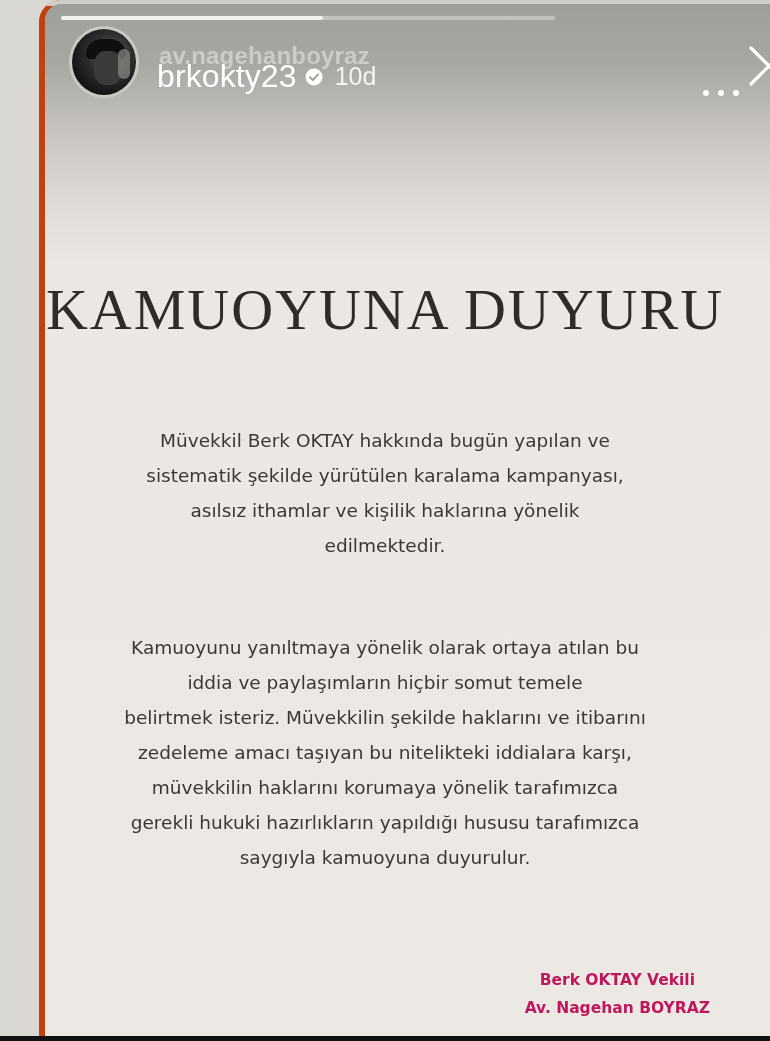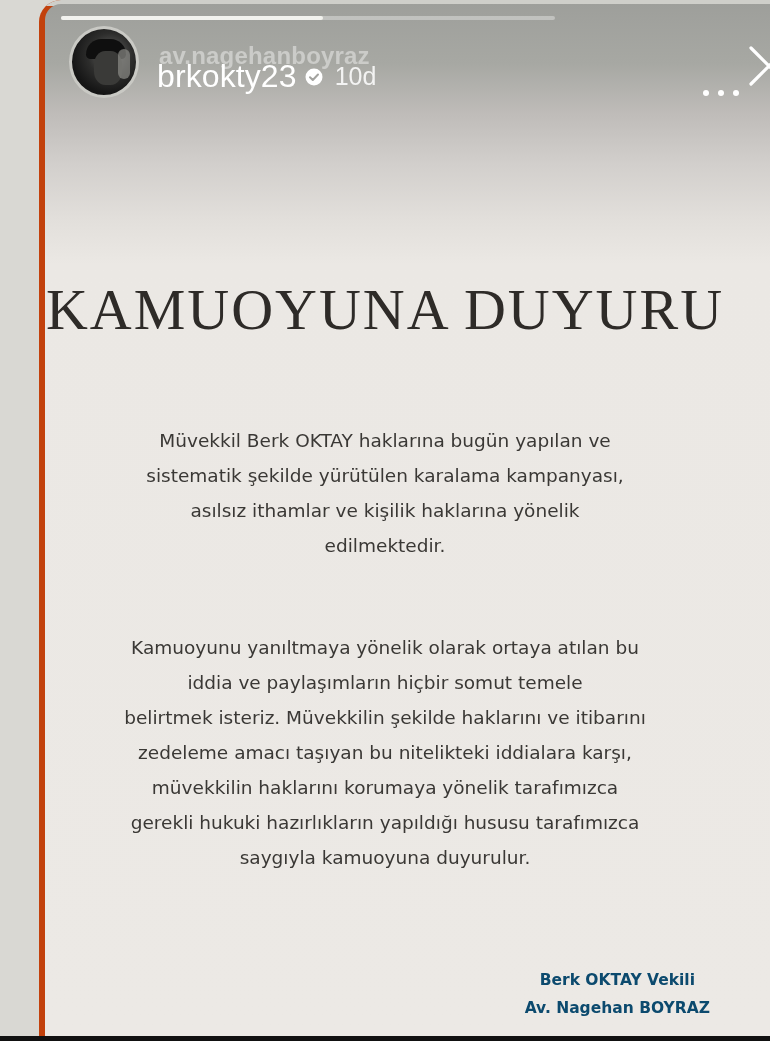--- a/index.html
+++ b/index.html
@@ -235,21 +235,21 @@
 
     .signature {
       position: absolute;
       right: 60px;
       top: 966px;
       text-align: center;
       font-family: "DejaVu Sans", "Liberation Sans", sans-serif;
       font-weight: 700;
       font-size: 15.5px;
       line-height: 28px;
-      color: #0c4a6e;
+      color: #be185d;
     }
     .signature .line { display: block; white-space: nowrap; }
   </style>
 </head>
 <body>
 
 <div class="screen">
   <div class="story-frame">
     <div class="story-inner">
 
@@ -290,21 +290,21 @@
         </svg>
       </div>
 
     </div>
     <div class="right-edge"></div>
   </div>
 
   <div class="doc-title">KAMUOYUNA DUYURU</div>
 
   <div class="paragraph p1">
-    <span class="line">Müvekkil Berk OKTAY haklarına bugün yapılan ve</span>
+    <span class="line">Müvekkil Berk OKTAY hakkında bugün yapılan ve</span>
     <span class="line">sistematik şekilde yürütülen karalama kampanyası,</span>
     <span class="line">asılsız ithamlar ve kişilik haklarına yönelik</span>
     <span class="line">edilmektedir.</span>
   </div>
 
   <div class="paragraph p2">
     <span class="line">Kamuoyunu yanıltmaya yönelik olarak ortaya atılan bu</span>
     <span class="line">iddia ve paylaşımların hiçbir somut temele</span>
     <span class="line">belirtmek isteriz. Müvekkilin şekilde haklarını ve itibarını</span>
     <span class="line">zedeleme amacı taşıyan bu nitelikteki iddialara karşı,</span>

